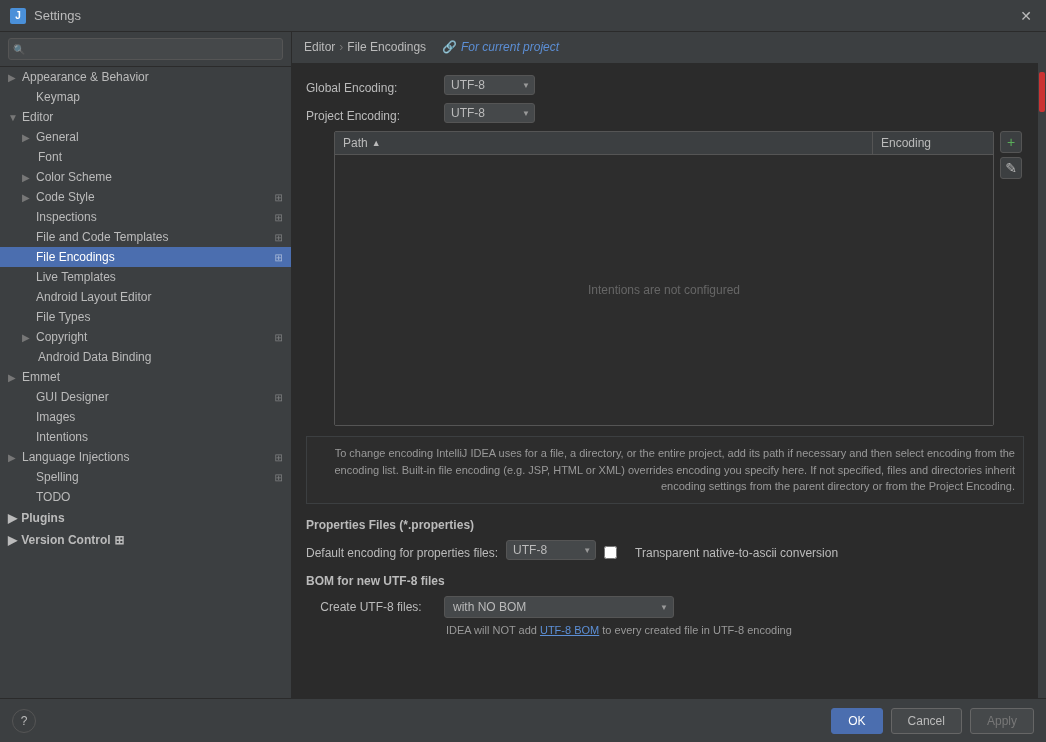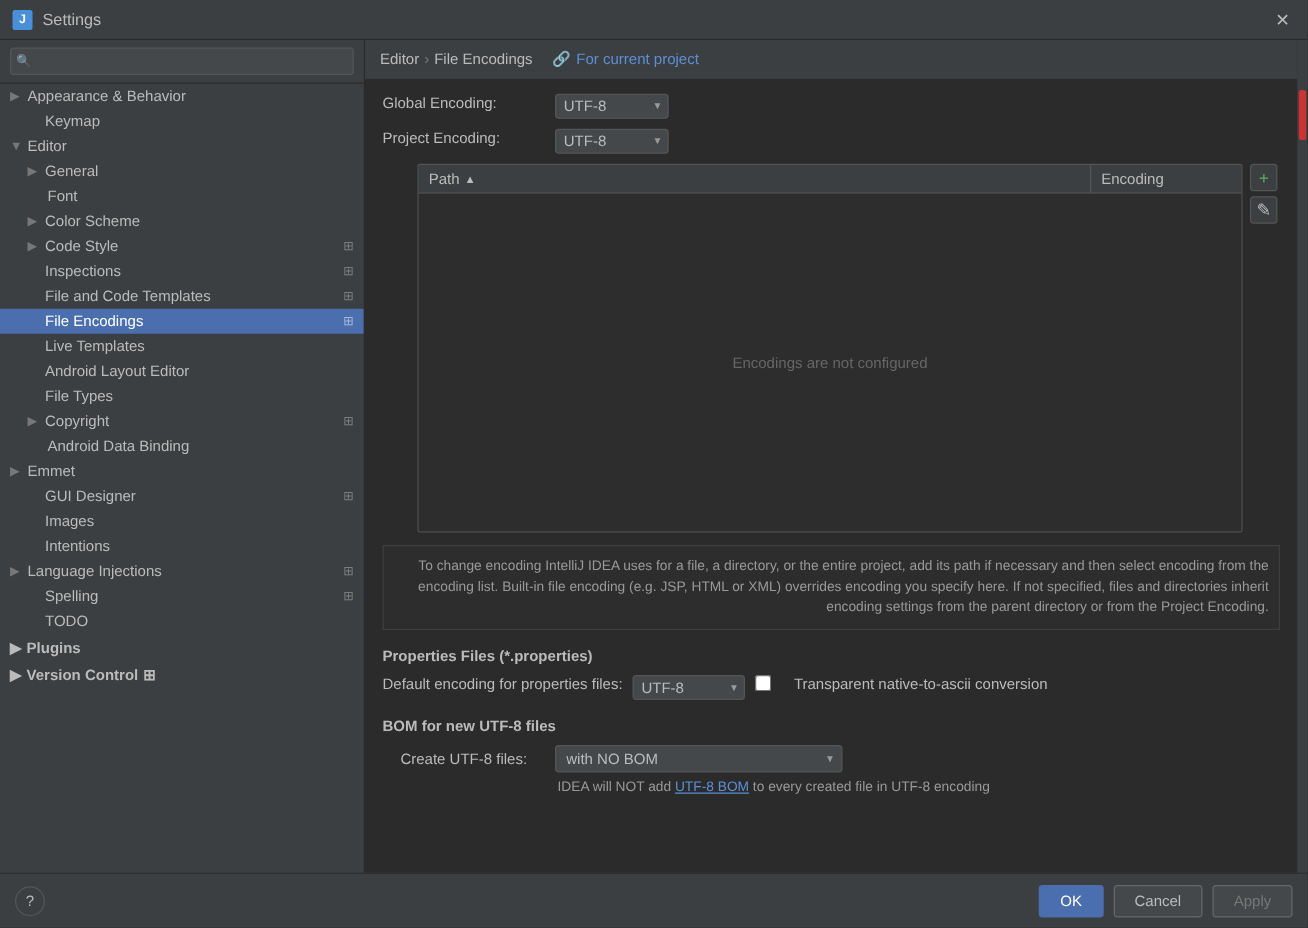--- a/index.html
+++ b/index.html
@@ -172,21 +172,21 @@
       flex: 1;
       overflow-y: auto;
       padding: 12px 14px;
     }
     .panel::-webkit-scrollbar { width: 6px; }
     .panel::-webkit-scrollbar-track { background: #2b2b2b; }
     .panel::-webkit-scrollbar-thumb { background: #555; border-radius: 3px; }
 
     .form-row {
       display: flex;
-      align-items: flex-start;
+      align-items: flex-end;
       margin-bottom: 8px;
       gap: 8px;
     }
     .form-label {
       color: #bbbbbb;
       font-size: 12px;
       min-width: 130px;
     }
     .form-select {
       background: #45484a;
@@ -580,21 +580,21 @@
     </div>
   </div>
 
   <div class="content-area">
 
     <div class="breadcrumb">
       <span>Editor</span>
       <span class="breadcrumb-sep">›</span>
       <span class="breadcrumb-current">File Encodings</span>
       <span style="margin-left: 12px;">🔗</span>
-      <a href="#" style="color:#5c8fd6; font-size:12px;">For current project</a>
+      <a href="#" style="color:#5c8fd6; font-size:12px;font-style:italic;">For current project</a>
     </div>
 
     <div class="panel">
 
       <div class="form-row">
         <label class="form-label">Global Encoding:</label>
         <div class="select-wrap">
           <select class="form-select">
             <option>UTF-8</option>
             <option>UTF-16</option>
@@ -619,21 +619,21 @@
           <div class="table-header">
             <div class="table-col-path">
               <span>Path</span>
               <span class="sort-arrow">▲</span>
             </div>
             <div class="table-col-encoding">
               <span>Encoding</span>
             </div>
           </div>
           <div class="table-body">
-            <span class="empty-msg">Encodings are not configured</span>
+            <span class="empty-msg">Intentions are not configured</span>
           </div>
         </div>
         <div class="table-side">
           <div class="side-btn green">+</div>
           <div class="side-btn">✎</div>
         </div>
       </div>
 
       <div class="info-text">To change encoding IntelliJ IDEA uses for a file, a directory, or the entire project, add its path if necessary and then select encoding from the encoding list. Built-in file encoding (e.g. JSP, HTML or XML) overrides encoding you specify here. If not specified, files and directories inherit encoding settings from the parent directory or from the Project Encoding.</div>
 

